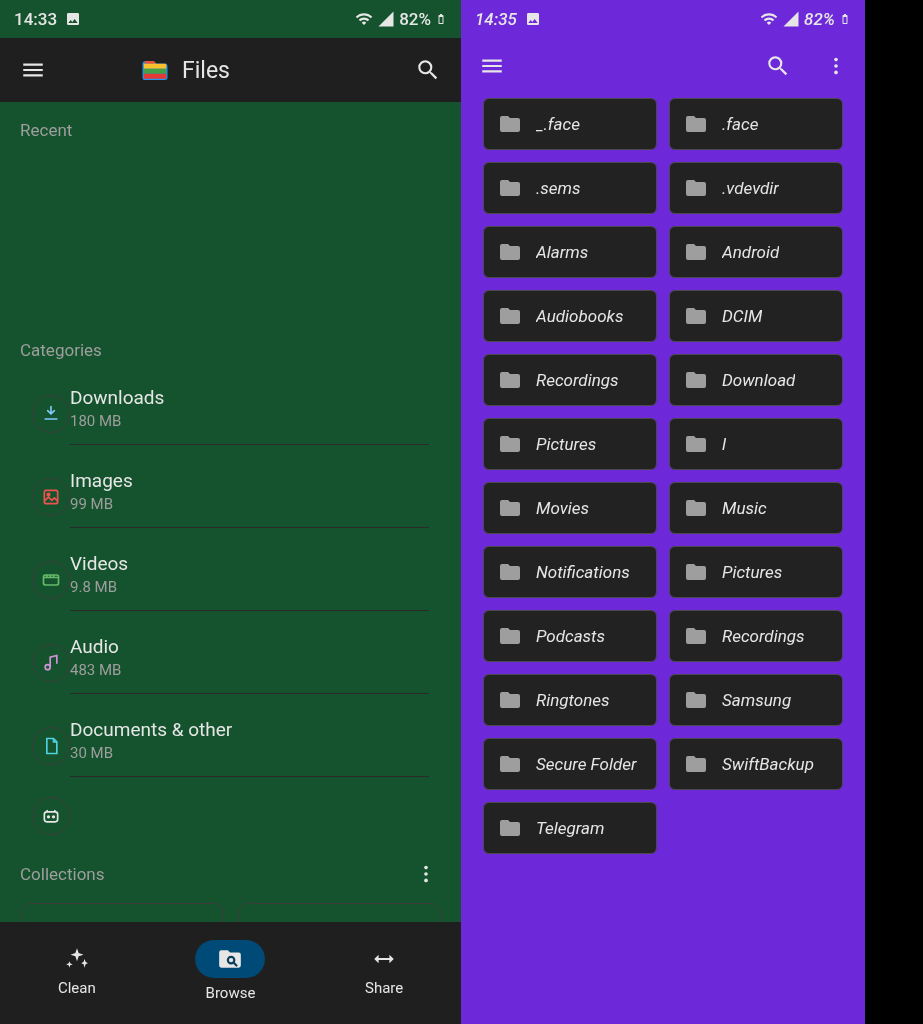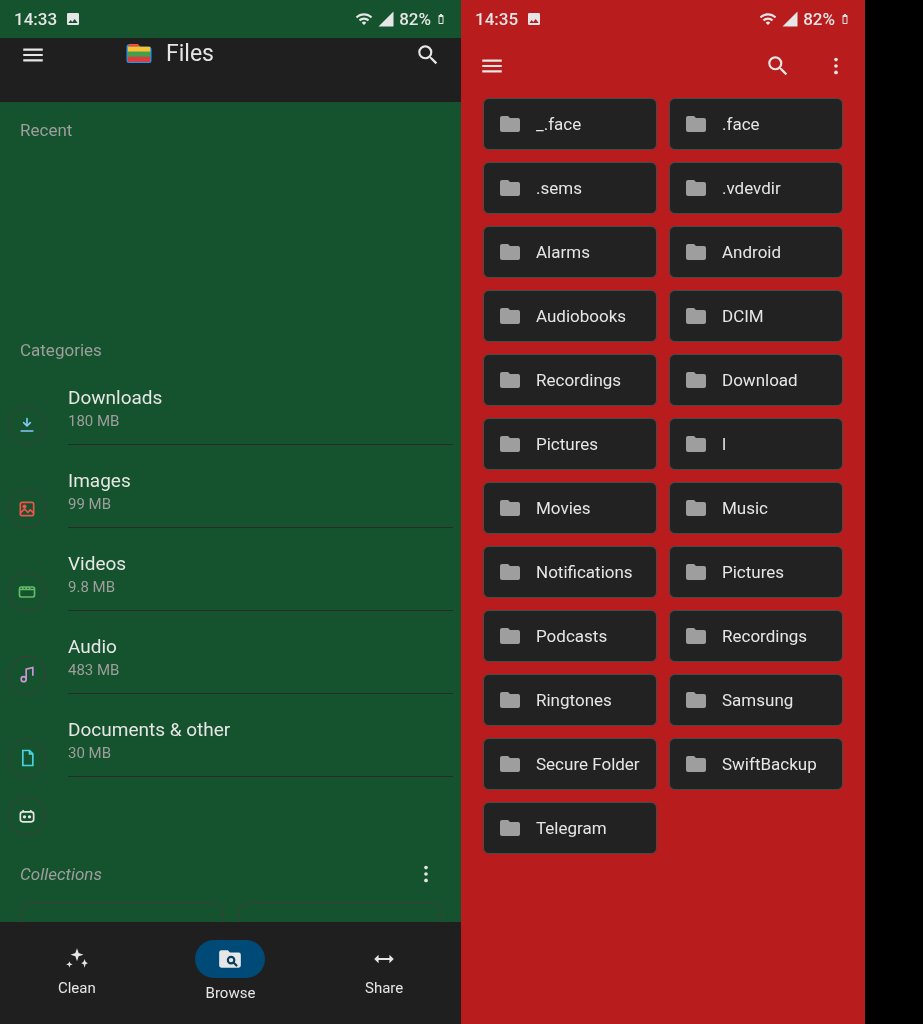--- a/index.html
+++ b/index.html
@@ -1,50 +1,50 @@
 <!DOCTYPE html>
 <html><head>
 <meta charset="utf-8">
 <style>
   * { margin: 0; padding: 0; box-sizing: border-box; font-family: Roboto, "Segoe UI", Arial, sans-serif; }
   html, body { width: 923px; height: 1024px; background: #000; color: #e6e6e6; }
   .screens { display: flex; width: 923px; height: 1024px; }
 
   
   .left { width: 461px; height: 1024px; background: #14532d; display: flex; flex-direction: column; }
-  .right { width: 404px; height: 1024px; background: #b91c1c; display: flex; flex-direction: column; }
+  .right { width: 404px; height: 1024px; background: #6d28d9; display: flex; flex-direction: column; font-style: italic; }
 
   
   .statusbar { height: 38px; display: flex; align-items: center; justify-content: space-between; padding: 0 14px; font-size: 17px; font-weight: 500; }
   .statusbar .sb-left { display: flex; align-items: center; gap: 8px; }
   .statusbar .sb-right { display: flex; align-items: center; gap: 4px; }
   .statusbar svg { fill: #e6e6e6; }
 
   
-  .appbar-l { height: 64px; background: #1f1f1f; display: flex; align-items: flex-start; padding: 0 16px; gap: 20px; }
+  .appbar-l { height: 64px; background: #1f1f1f; display: flex; align-items: center; padding: 0 16px; gap: 36px; }
   .appbar-l .spacer { flex: 1; }
   .app-title { display: flex; align-items: center; gap: 12px; margin-left: 54px; }
   .app-title .logo { width: 30px; height: 30px; }
   .app-title .txt { font-size: 23px; color: #e6e6e6; }
 
   .section-title { font-size: 17px; color: #9e9e9e; padding: 18px 20px 12px; }
 
   .body-l { flex: 1; overflow: hidden; }
 
   .recent-area { height: 170px; }
 
   .cat-list { display: flex; flex-direction: column; }
-  .cat-item { display: flex; align-items: flex-end; gap: 22px; padding: 10px 8px; }
+  .cat-item { display: flex; align-items: center; padding: 10px 32px; }
   .cat-icon { width: 38px; height: 38px; border: 1px solid #3d3d3d; border-radius: 50%; display: flex; align-items: center; justify-content: center; flex-shrink: 0; }
   .cat-icon svg { width: 20px; height: 20px; }
   .cat-text { flex: 1; border-bottom: 1px solid #2a2a2a; padding-bottom: 14px; padding-top: 4px; }
   .cat-text .name { font-size: 19px; color: #e6e6e6; font-weight: 400; }
   .cat-text .size { font-size: 15px; color: #9e9e9e; margin-top: 3px; }
 
-  .coll-row { display: flex; align-items: center; justify-content: space-between; padding: 14px 20px 8px; font-style: italic; }
+  .coll-row { display: flex; align-items: center; justify-content: space-between; padding: 14px 20px 8px; }
   .coll-row .title { font-size: 17px; color: #9e9e9e; }
 
   .coll-tiles { display: flex; gap: 14px; padding: 6px 20px 0; }
   .tile { flex: 1; height: 36px; border: 1px solid #3d3d3d; border-radius: 10px; }
 
   
   .bottomnav { height: 102px; background: #1f1f1f; display: flex; align-items: center; justify-content: space-around; padding: 10px 0 14px; }
   .nav-item { display: flex; flex-direction: column; align-items: center; gap: 6px; width: 120px; }
   .nav-icon-plain { width: 28px; height: 28px; display: flex; align-items: center; justify-content: center; }
   .nav-pill { background: #004a77; border-radius: 20px; padding: 6px 22px; display: flex; align-items: center; justify-content: center; }

